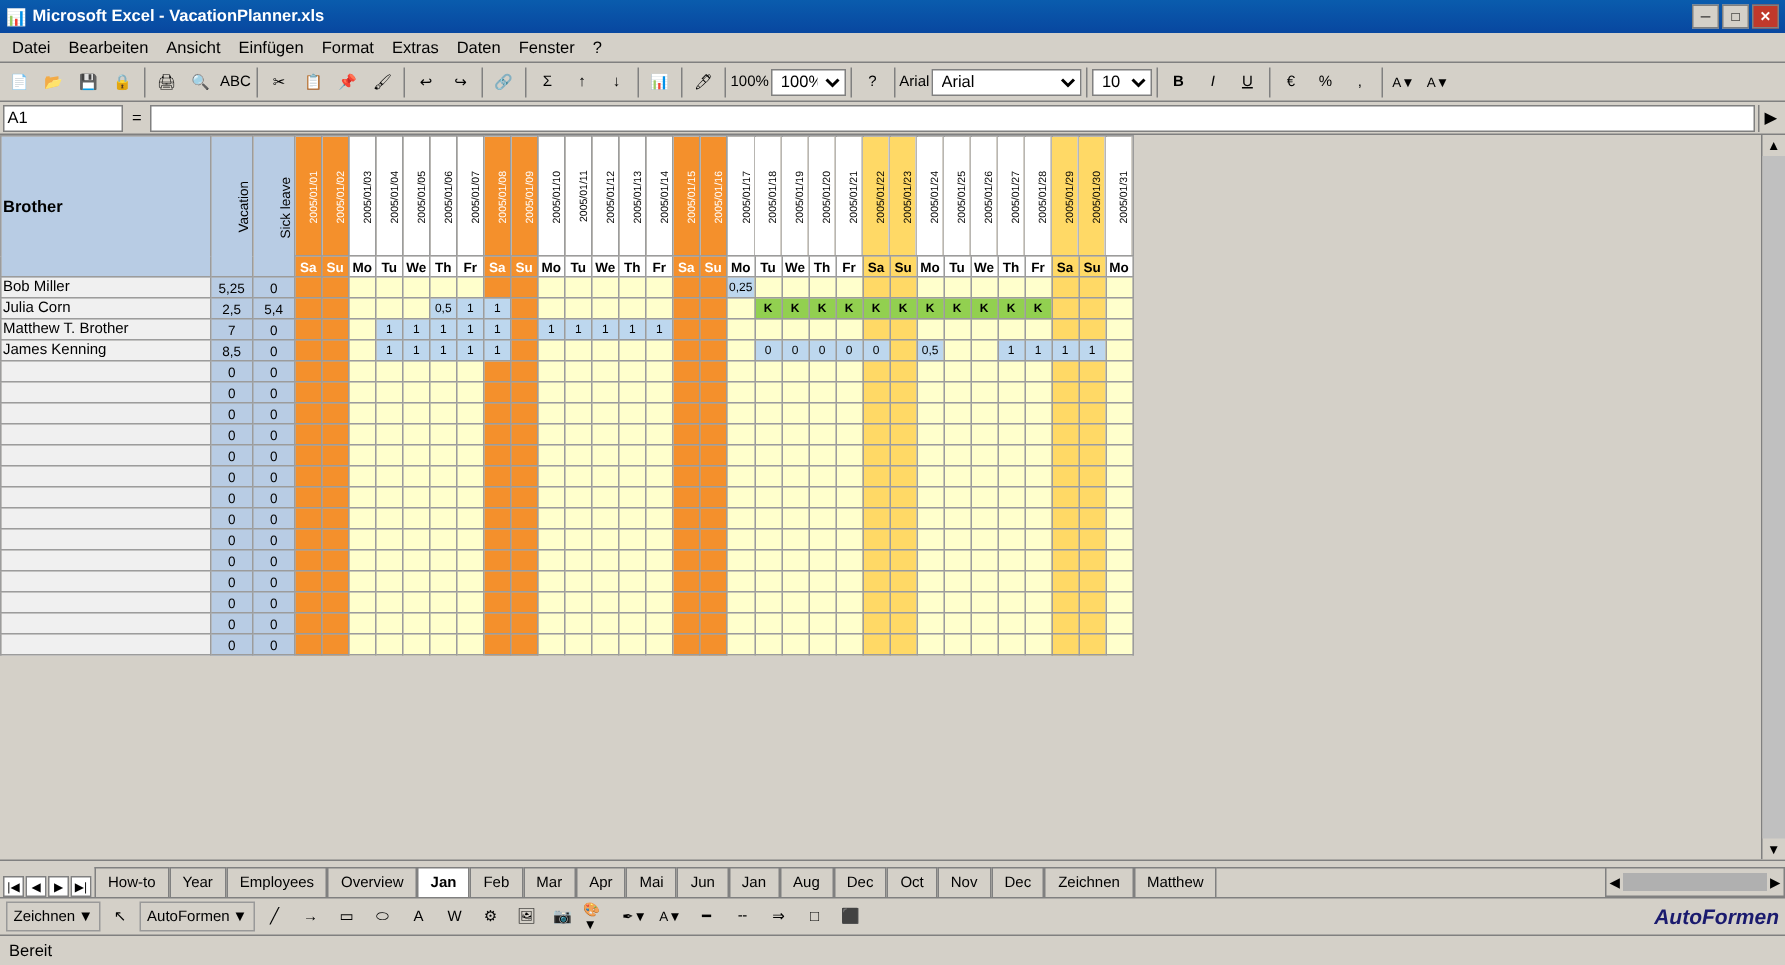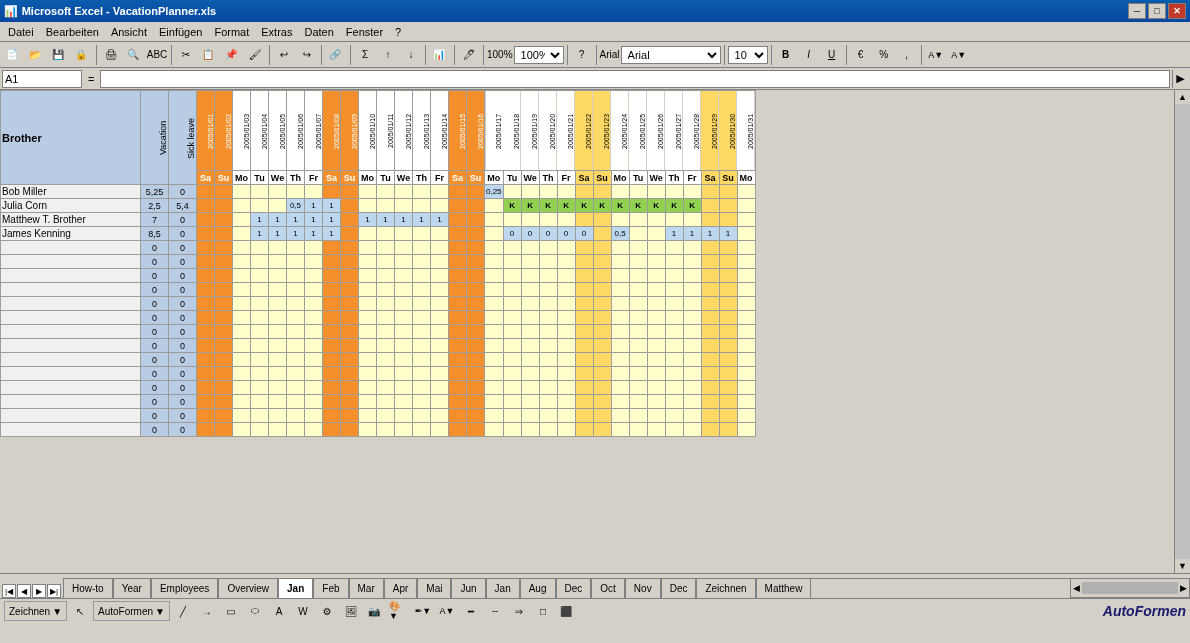--- a/index.html
+++ b/index.html
@@ -1108,14 +1108,17 @@
     <div class="tb-icon" style="font-size:9px;">A▼</div>
     <div class="tb-icon">━</div>
     <div class="tb-icon">╌</div>
     <div class="tb-icon">⇒</div>
     <div class="tb-icon">□</div>
     <div class="tb-icon">⬛</div>
     <div style="flex:1;"></div>
     <div style="font-style:italic; font-weight:bold; color:#1a1a6e; font-size:14px;">AutoFormen</div>
   </div>
 
+  <div class="status-bar">
+    <span>Bereit</span>
+  </div>
 
 </div>
 
 </body></html>

